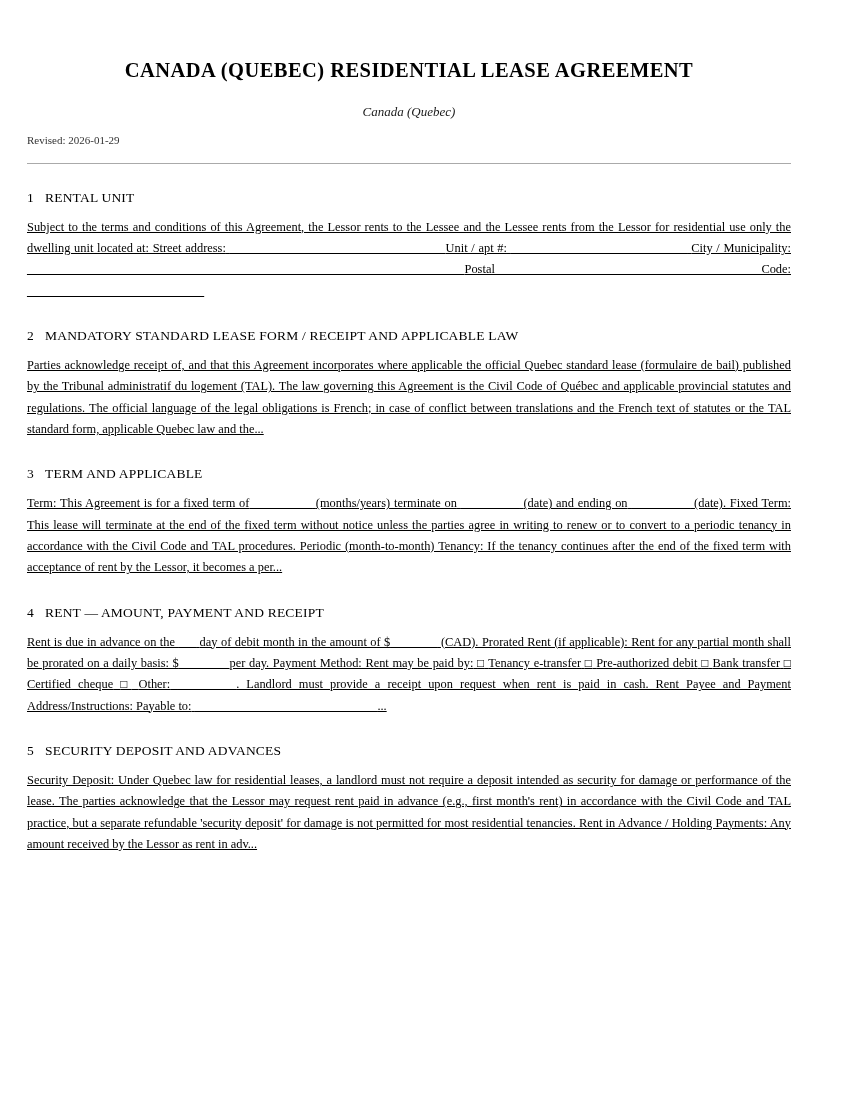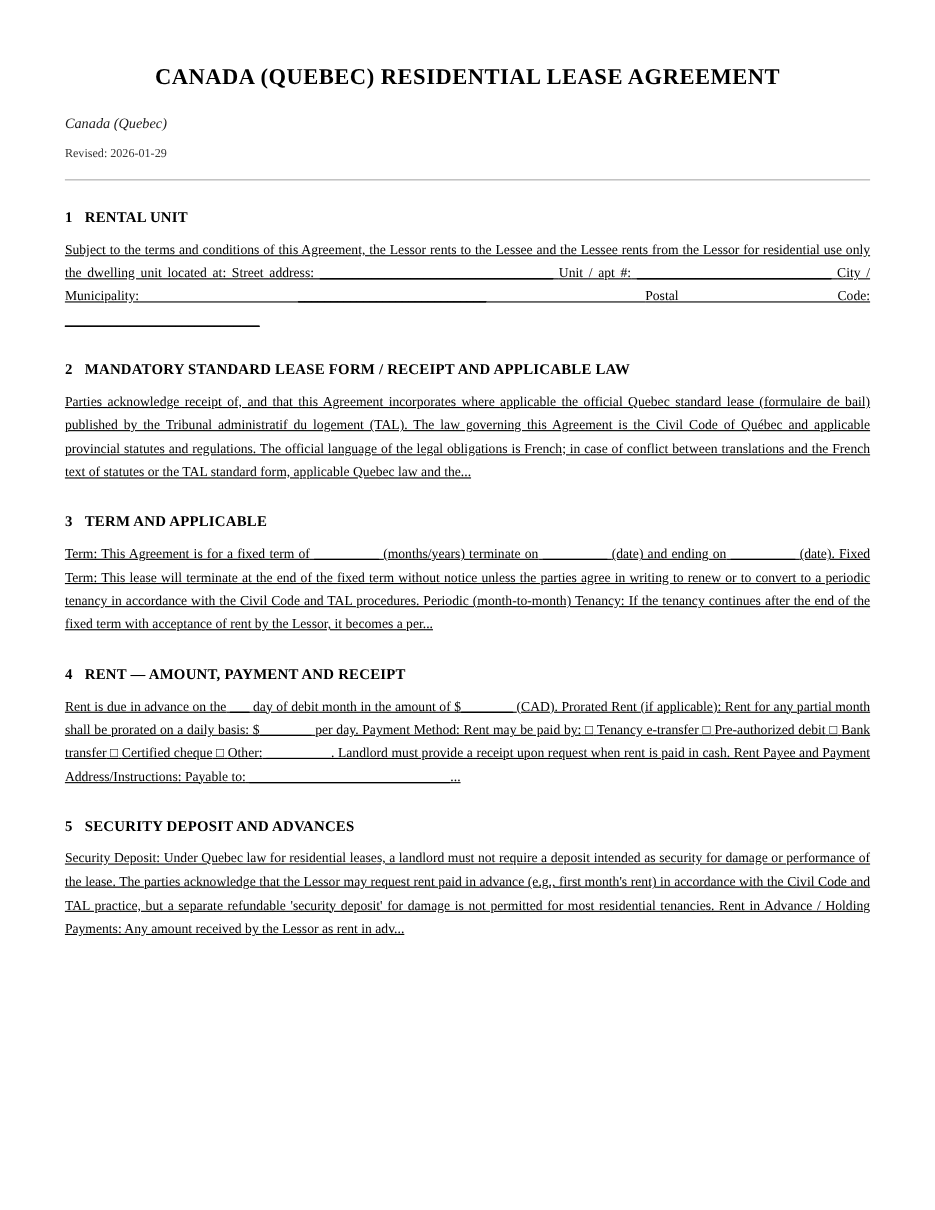--- a/index.html
+++ b/index.html
@@ -11,36 +11,36 @@
     width: 850px;
     height: 1100px;
     font-family: "Liberation Serif", "DejaVu Serif", serif;
     color: #000000;
     -webkit-font-smoothing: antialiased;
   }
   .page {
     width: 850px;
     height: 1100px;
     box-sizing: border-box;
-    padding: 44px 59px 40px 59px;
+    padding: 44px 59px 40px 27px;
     position: relative;
   }
 
   
   .doc-title {
     text-align: center;
     font-size: 20.5px;
     font-weight: bold;
     letter-spacing: 0.45px;
     line-height: 1.25;
     margin: 14px 0 0 0;
     color: #000;
   }
   .doc-subtitle {
-    text-align: left;
+    text-align: center;
     font-style: italic;
     font-size: 13px;
     color: #1a1a1a;
     margin: 20px 0 0 0;
   }
   .doc-revised {
     text-align: left;
     font-size: 11px;
     color: #333333;
     margin: 14px 0 0 0;
@@ -54,21 +54,21 @@
 
   
   .section {
     margin-top: 26px;
   }
   .section:first-of-type {
     margin-top: 28px;
   }
   .section-heading {
     font-size: 13.5px;
-    font-weight: bold;
+    font-weight: normal;
     letter-spacing: 0.2px;
     margin: 0 0 11px 0;
     white-space: nowrap;
   }
   .section-heading .sec-num {
     display: inline-block;
     min-width: 18px;
   }
   .section-body {
     font-size: 12.4px;

